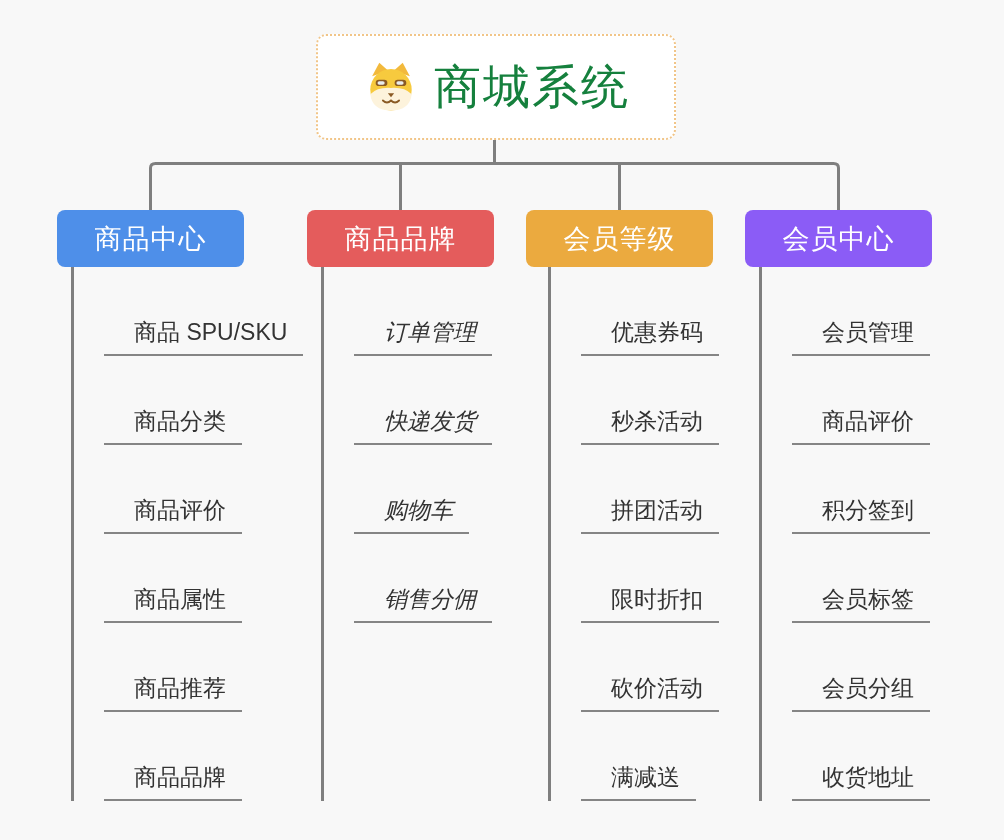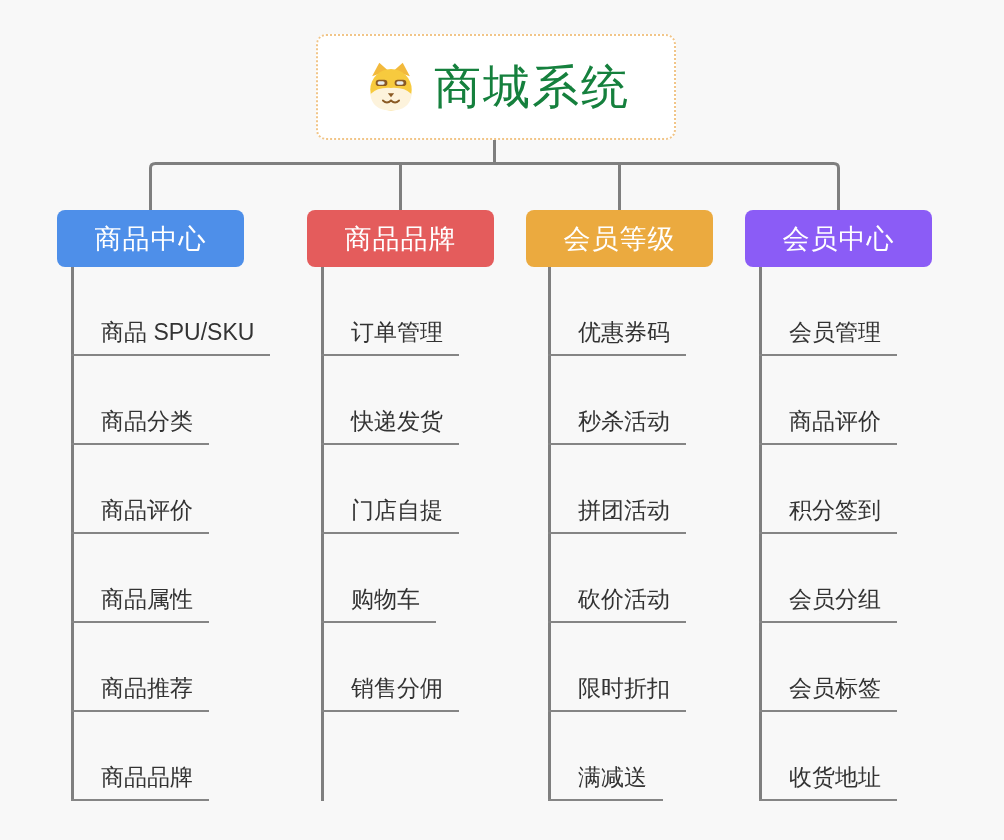--- a/index.html
+++ b/index.html
@@ -44,28 +44,28 @@
   .branch-label{
     color:#ffffff;font-size:27px;letter-spacing:1px;white-space:nowrap;
   }
   .bb-1{left:57px;}
   .bb-2{left:307px;}
   .bb-3{left:526px;}
   .bb-4{left:745px;}
   
   .col{position:absolute;top:267px;}
   .col-1{left:71px;}
-  .col-2{left:321px;}
+  .col-2{left:321px;font-style:italic;}
   .col-3{left:548px;}
   .col-4{left:759px;}
   .vline{
     position:absolute;left:0;top:0;width:3px;height:534px;
     background:#7f7f7f;
   }
-  .items{position:relative;}
+  .items{position:relative;padding-left:33px;}
   .cell{
     height:89px;
     display:flex;align-items:flex-end;justify-content:flex-start;
   }
   .cell span{
     display:inline-block;
     font-size:23px;color:#333333;
     line-height:28px;
     white-space:nowrap;
     padding:0 16px 8px 30px;
@@ -144,23 +144,20 @@
     <div class="vline"></div>
     <div class="items">
 
     <div class="cell">
           <span>订单管理</span>
         </div>
         <div class="cell">
           <span>快递发货</span>
         </div>
         <div class="cell">
-          <span>门店自提</span>
-        </div>
-        <div class="cell">
           <span>购物车</span>
         </div>
         <div class="cell">
           <span>销售分佣</span>
         </div>
       </div>
   </div>
 
   <div class="col col-3">
     <div class="vline"></div>
@@ -169,49 +166,49 @@
     <div class="cell">
           <span>优惠券码</span>
         </div>
         <div class="cell">
           <span>秒杀活动</span>
         </div>
         <div class="cell">
           <span>拼团活动</span>
         </div>
         <div class="cell">
+          <span>限时折扣</span>
+        </div>
+        <div class="cell">
           <span>砍价活动</span>
         </div>
         <div class="cell">
-          <span>限时折扣</span>
-        </div>
-        <div class="cell">
           <span>满减送</span>
         </div>
       </div>
   </div>
 
   <div class="col col-4">
     <div class="vline"></div>
     <div class="items">
 
     <div class="cell">
           <span>会员管理</span>
         </div>
         <div class="cell">
           <span>商品评价</span>
         </div>
         <div class="cell">
           <span>积分签到</span>
         </div>
         <div class="cell">
+          <span>会员标签</span>
+        </div>
+        <div class="cell">
           <span>会员分组</span>
         </div>
         <div class="cell">
-          <span>会员标签</span>
-        </div>
-        <div class="cell">
           <span>收货地址</span>
         </div>
       </div>
   </div>
 
 </div>
 
 </body></html>

